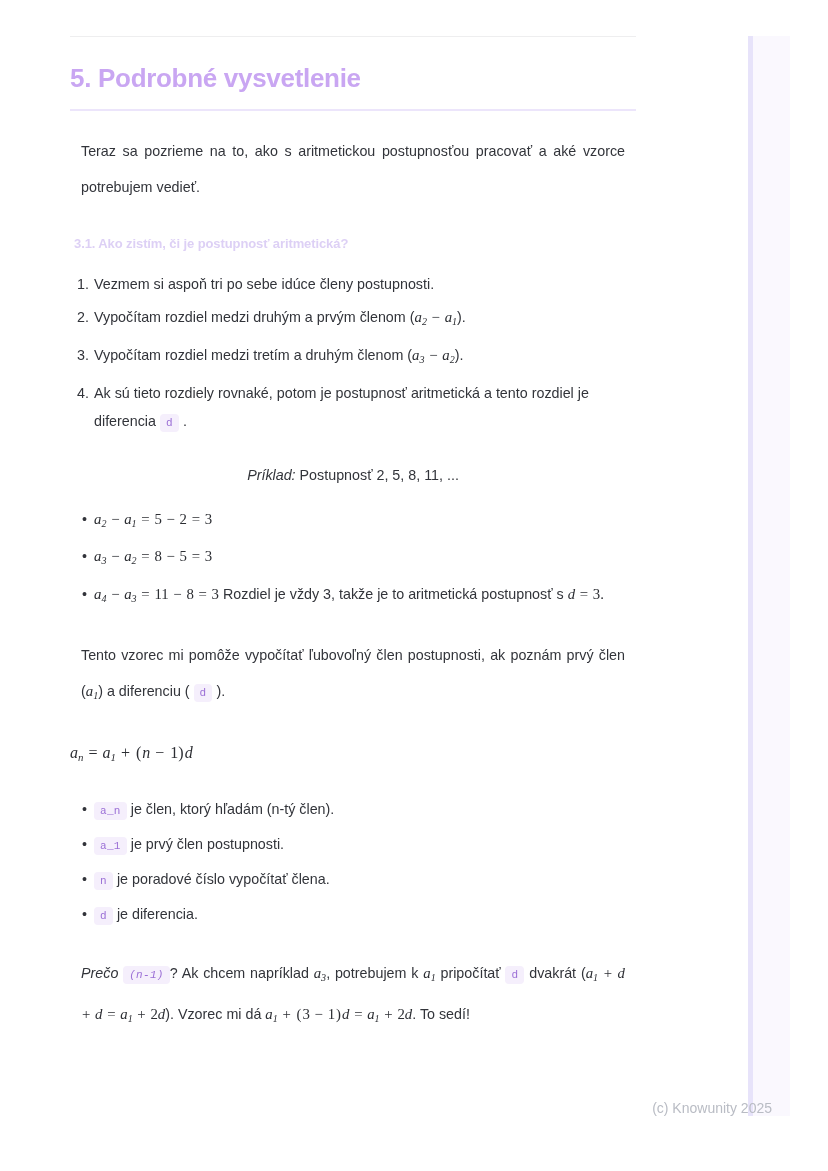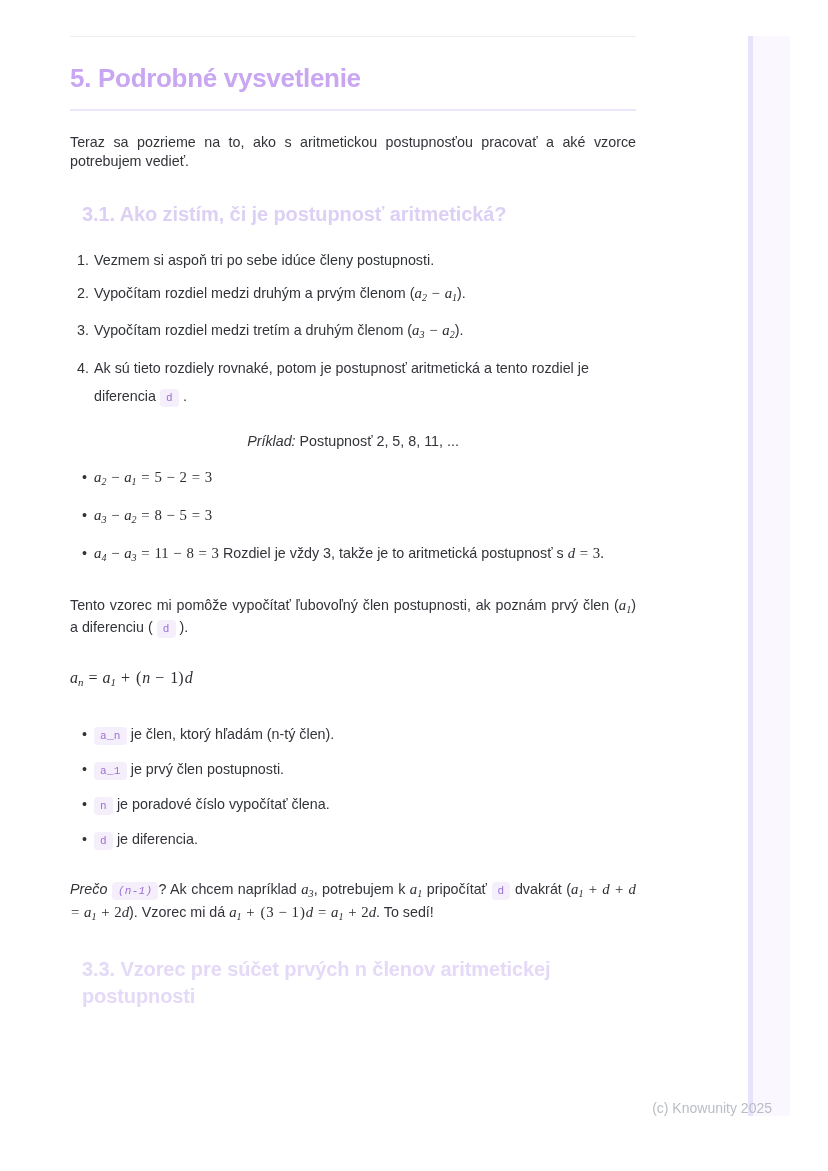--- a/index.html
+++ b/index.html
@@ -67,38 +67,38 @@
     letter-spacing: -0.3px;
     line-height: 1.25;
   }
   .h2-rule {
     height: 2px;
     background: #ece5fb;
     margin: 0 0 22px 0;
   }
 
   h3.doc-h3 {
-    font-size: 20px;
+    font-size: 13px;
     font-weight: bold;
     color: #ddd0f5;
-    margin: 12px;
+    margin: 4px;
     padding: 0;
     line-height: 1.35;
     letter-spacing: -0.1px;
   }
   h3.doc-h3.faded {
     color: #e4daf8;
   }
 
   p.body {
     font-size: 14.3px;
-    line-height: 19px;
+    line-height: 36px;
     color: #32343a;
     text-align: justify;
-    margin: 0;
+    margin: 11px;
   }
 
   ol.doc-list, ul.doc-list {
     margin: 0;
     padding: 0;
     list-style: none;
   }
   ol.doc-list > li, ul.doc-list > li {
     position: relative;
     font-size: 14.3px;
@@ -261,19 +261,18 @@
       </li>
       <li style="line-height:33px;">
         <span class="marker" style="line-height:33px;">•</span>
         <code class="badge">d</code>
         <span>je diferencia.</span>
       </li>
     </ul>
 
     <p class="body" style="margin-bottom:30px;"><em class="emph">Prečo</em> <code class="badge ital">(n-1)</code><span>? Ak chcem napríklad</span> <span class="m">a<sub>3</sub></span><span>, potrebujem k</span> <span class="m">a<sub>1</sub></span> <span>pripočítať</span> <code class="badge">d</code> <span>dvakrát (</span><span class="m">a<sub>1</sub> <span class="op">+</span> d <span class="op">+</span> d <span class="op">=</span> a<sub>1</sub> <span class="op">+</span> <span class="num">2</span>d</span><span>). Vzorec mi dá</span> <span class="m">a<sub>1</sub> <span class="op">+</span> <span class="op">(</span><span class="num">3</span> <span class="op">−</span> <span class="num">1</span><span class="op">)</span>d <span class="op">=</span> a<sub>1</sub> <span class="op">+</span> <span class="num">2</span>d</span><span>. To sedí!</span></p>
 
-    <h3 class="doc-h3 faded">3.3. Vzorec pre súčet prvých n členov aritmetickej postupnosti</h3>
 
   </div>
 
   <div class="footer">(c) Knowunity 2025</div>
 
 </div>
 
 </body></html>

